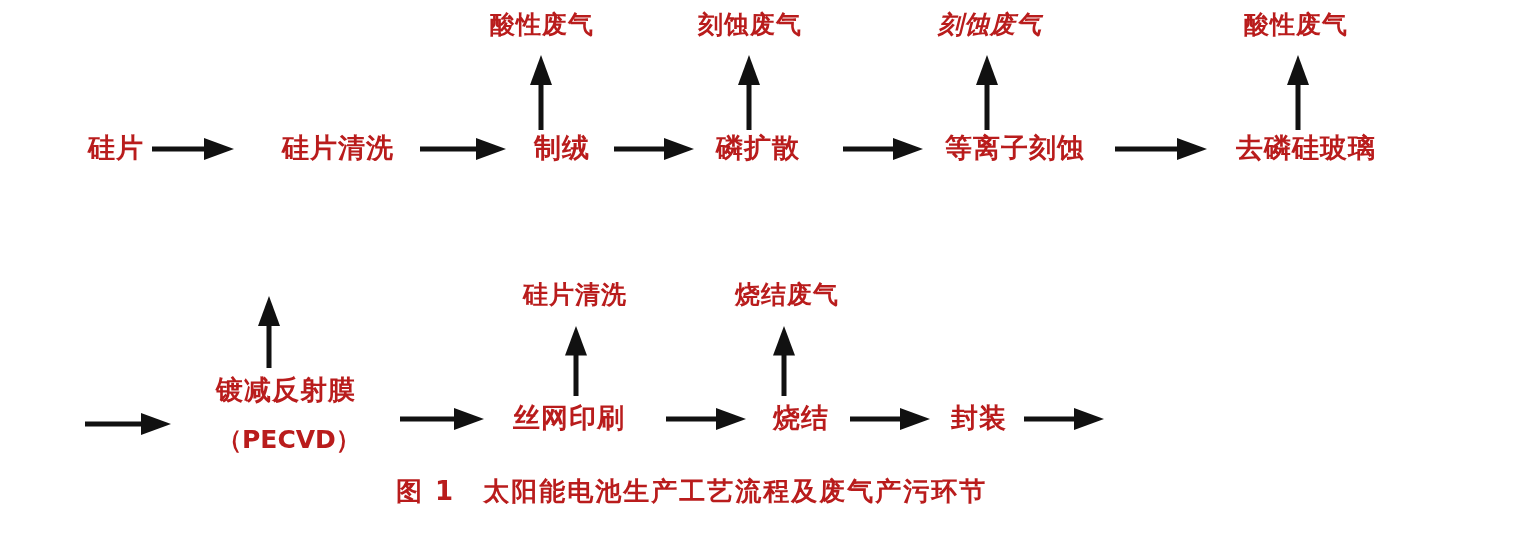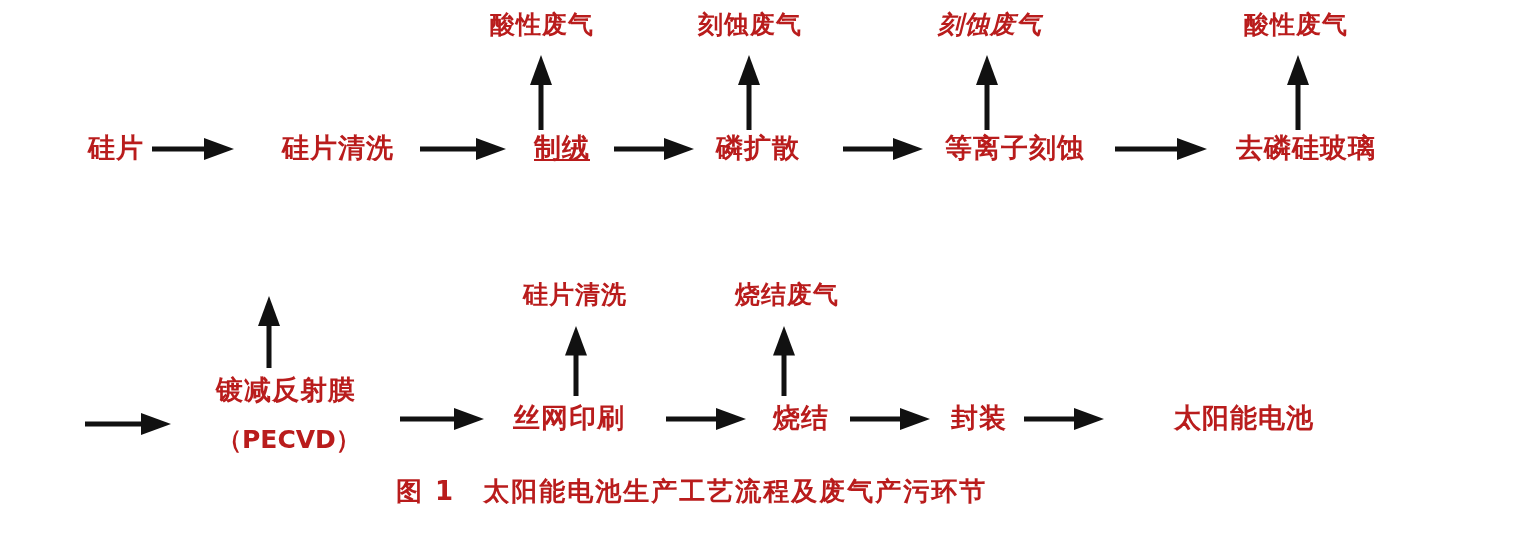--- a/index.html
+++ b/index.html
@@ -52,21 +52,21 @@
   }
   .arrow-h svg, .arrow-v svg { display: block; }
 </style>
 </head>
 <body>
 
 <div id="figure">
 
 <div class="node" style="left: 80px; top: 134px;">硅片</div>
     <div class="node" style="left: 274px; top: 134px;">硅片清洗</div>
-    <div class="node" style="left: 526px; top: 134px; text-decoration: underline;">制绒</div>
+    <div class="node" style="left: 526px; top: 134px;">制绒</div>
     <div class="node" style="left: 708px; top: 134px;">磷扩散</div>
     <div class="node" style="left: 937px; top: 134px;">等离子刻蚀</div>
     <div class="node" style="left: 1228px; top: 134px;">去磷硅玻璃</div>
     <div class="arrow-h" style="left: 152px; top: 136px; width: 82px;">
       <svg width="82" height="26" viewBox="0 0 82 26">
         <rect x="0" y="10.5" width="54" height="5" fill="#111111"></rect>
         <polygon points="52,2 82,13 52,24" fill="#111111"></polygon>
       </svg>
     </div>
     <div class="arrow-h" style="left: 420px; top: 136px; width: 86px;">
@@ -125,21 +125,20 @@
       <svg width="86" height="26" viewBox="0 0 86 26">
         <rect x="0" y="10.5" width="58" height="5" fill="#111111"></rect>
         <polygon points="56,2 86,13 56,24" fill="#111111"></polygon>
       </svg>
     </div>
     <div class="node" style="left: 208px; top: 376px;">镀减反射膜</div>
     <div class="sub" style="left: 209px; top: 427px;">（PECVD）</div>
     <div class="node" style="left: 505px; top: 404px;">丝网印刷</div>
     <div class="node" style="left: 765px; top: 404px;">烧结</div>
     <div class="node" style="left: 943px; top: 404px;">封装</div>
-    <div class="node" style="left: 1166px; top: 404px;">太阳能电池</div>
     <div class="arrow-h" style="left: 400px; top: 406px; width: 84px;">
       <svg width="84" height="26" viewBox="0 0 84 26">
         <rect x="0" y="10.5" width="56" height="5" fill="#111111"></rect>
         <polygon points="54,2 84,13 54,24" fill="#111111"></polygon>
       </svg>
     </div>
     <div class="arrow-h" style="left: 666px; top: 406px; width: 80px;">
       <svg width="80" height="26" viewBox="0 0 80 26">
         <rect x="0" y="10.5" width="52" height="5" fill="#111111"></rect>
         <polygon points="50,2 80,13 50,24" fill="#111111"></polygon>

